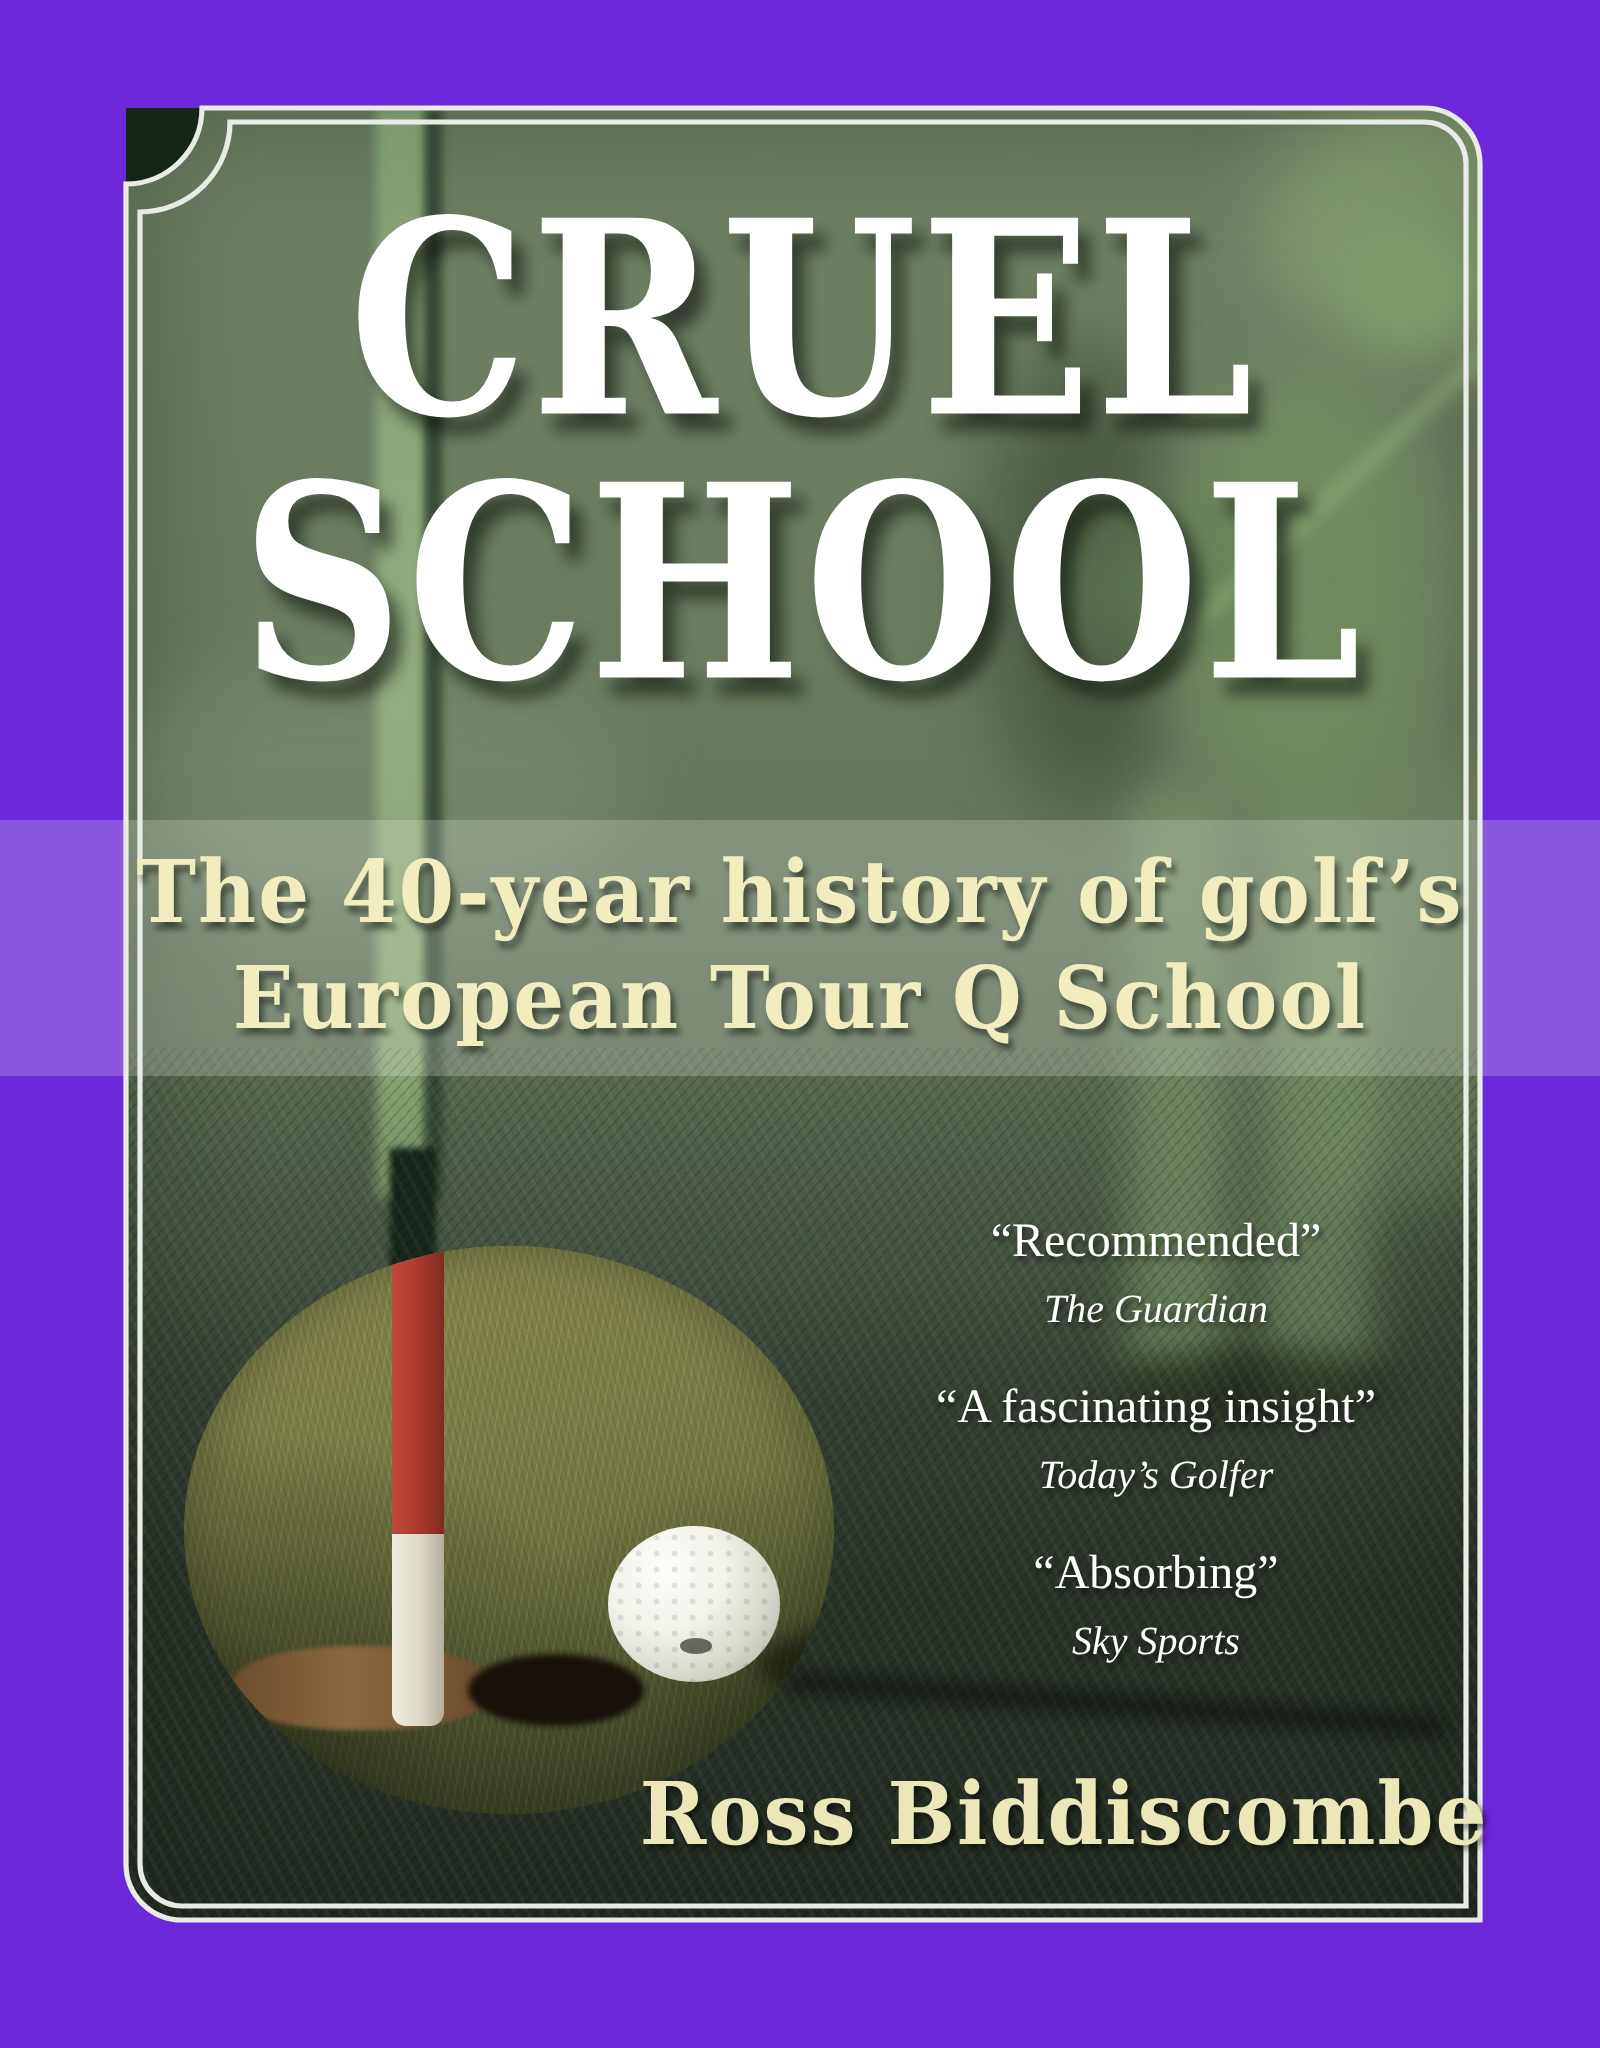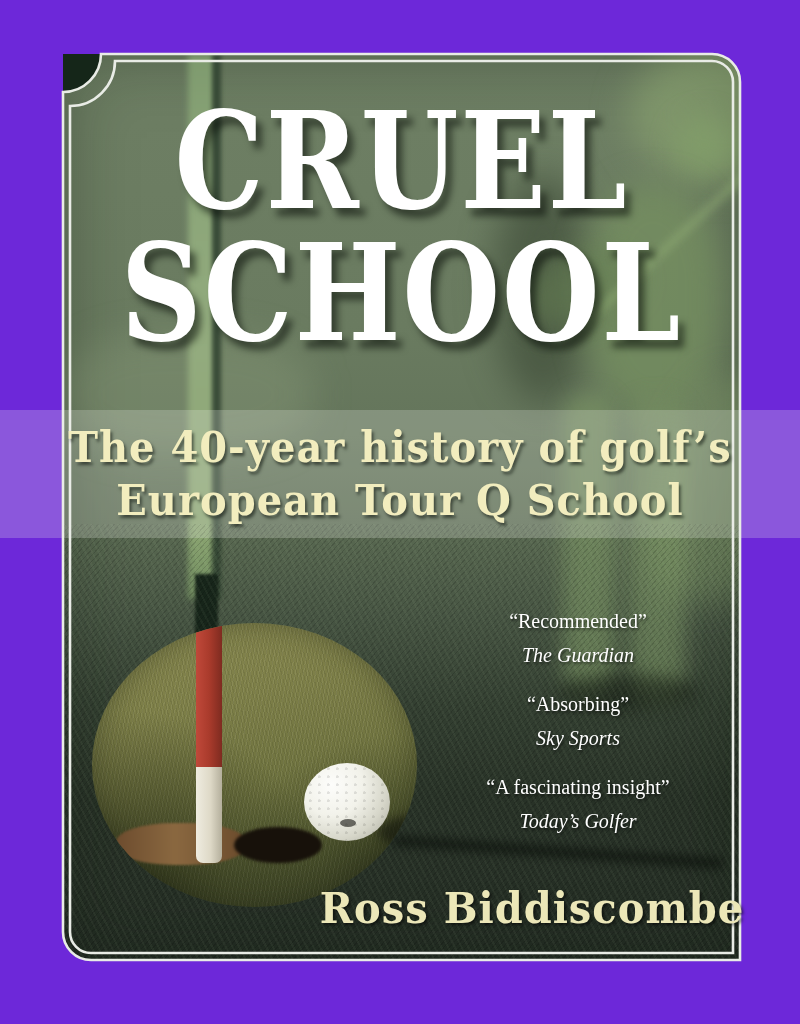--- a/index.html
+++ b/index.html
@@ -87,21 +87,21 @@
   .title-2{top:226px;}
 
   .subtitle{position:absolute;left:0;top:420px;width:800px;text-align:center;z-index:4;
       font-family:"DejaVu Serif",serif;font-weight:bold;font-size:40px;line-height:49px;
       letter-spacing:1px;color:#f2edbe;transform:scaleY(1.08);transform-origin:top center;
       text-shadow:2px 3px 3px rgba(10,15,10,.55);}
 
   .quotes{position:absolute;left:400px;top:604px;width:356px;text-align:center;z-index:4;
       font-family:"Liberation Serif","DejaVu Serif",serif;color:#ffffff;}
   .quote{margin-bottom:15px;}
-  .quote-text{font-size:20px;line-height:34px;text-shadow:1px 2px 3px rgba(0,0,0,.6);}
+  .quote-text{font-size:24px;line-height:34px;text-shadow:1px 2px 3px rgba(0,0,0,.6);}
   .quote-source{font-size:20px;line-height:34px;font-style:italic;text-shadow:1px 2px 3px rgba(0,0,0,.6);}
 
   .author{position:absolute;left:262px;top:882px;width:540px;text-align:center;z-index:4;
       font-family:"DejaVu Serif",serif;font-weight:bold;font-size:40px;letter-spacing:1px;
       color:#ece7b8;transform:scaleY(1.08);transform-origin:top center;
       text-shadow:2px 2px 3px rgba(0,0,0,.55);}
 </style>
 </head>
 <body>
 
@@ -154,24 +154,24 @@
     <div>The 40-year history of golf’s</div>
     <div>European Tour Q School</div>
   </div>
 
   <div class="quotes">
     <div class="quote">
       <div class="quote-text">“Recommended”</div>
       <div class="quote-source">The Guardian</div>
     </div>
     <div class="quote">
+      <div class="quote-text">“A fascinating insight”</div>
+      <div class="quote-source">Today’s Golfer</div>
+    </div>
+    <div class="quote">
       <div class="quote-text">“Absorbing”</div>
       <div class="quote-source">Sky Sports</div>
-    </div>
-    <div class="quote">
-      <div class="quote-text">“A fascinating insight”</div>
-      <div class="quote-source">Today’s Golfer</div>
     </div>
   </div>
 
   <div class="author">Ross Biddiscombe</div>
 
 </div>
 
 </body></html>

